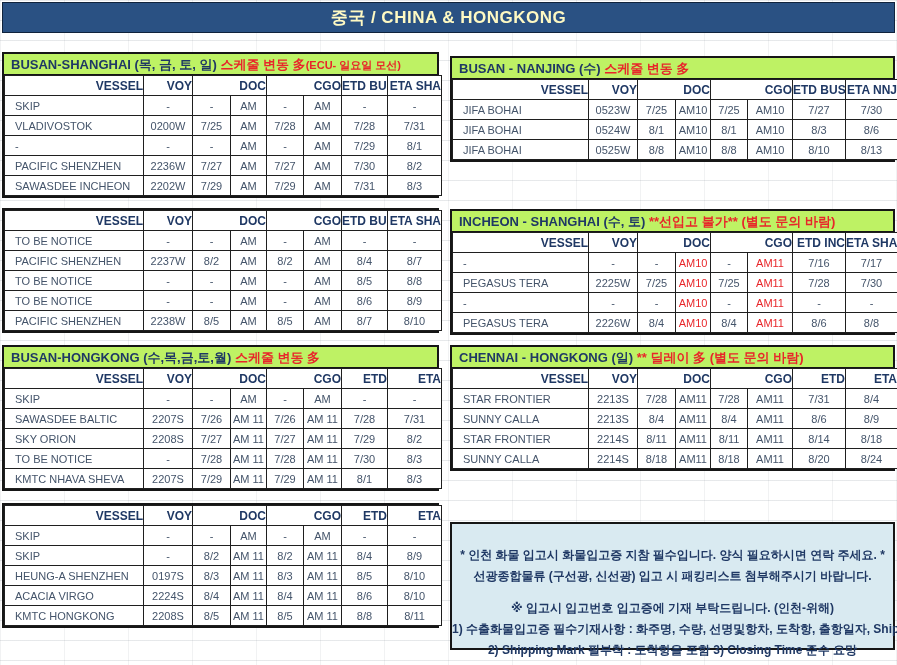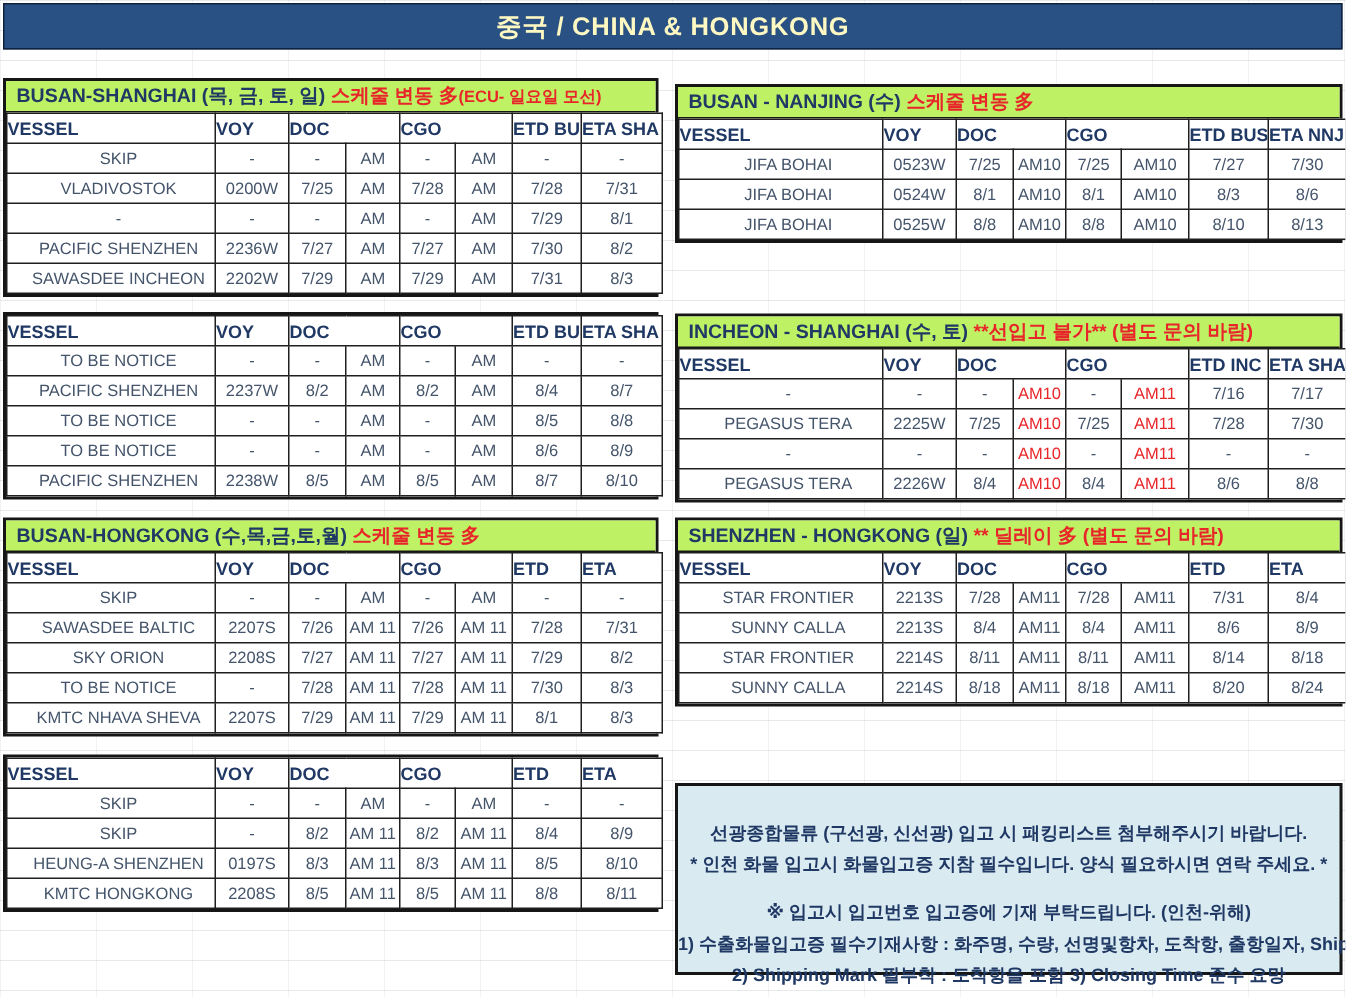--- a/index.html
+++ b/index.html
@@ -29,29 +29,29 @@
     border-bottom:1px solid #161616;
     padding:0 0 0 7px;white-space:nowrap;overflow:hidden;
   }
   .tbar .tmain{color:#1f3864;font-size:13px;font-weight:bold;}
   .tbar .tred{color:#e8262a;font-size:13px;font-weight:bold;}
   .tbar .tred-small{color:#e8262a;font-size:11px;font-weight:bold;}
 
   table.stbl{border-collapse:collapse;width:100%;table-layout:fixed;background:#fff;}
   table.stbl th{
     height:19px;border:1px solid #1f1f1f;
-    color:#1f3864;font-size:12px;font-weight:bold;text-align:left;
+    color:#1f3864;font-size:12px;font-weight:bold;text-align:right;
     padding:0;overflow:hidden;white-space:nowrap;
   }
   table.stbl td{
     height:19px;border:1px solid #1f1f1f;
     color:#44546a;font-size:11px;text-align:center;
     padding:0;overflow:hidden;white-space:nowrap;
   }
-  table.stbl td.vessel{text-align:center;padding-left:10px;}
+  table.stbl td.vessel{text-align:left;padding-left:10px;}
   table.stbl td.sub{border-left:1px solid #bdbdbd;}
   table.stbl td.redtime{color:#e8262a;}
 
   .notice{
     position:absolute;left:450px;top:522px;width:445px;height:128px;
     background:#d9eaf1;border:2px solid #161616;box-sizing:border-box;
     color:#1f3864;font-size:12px;font-weight:bold;text-align:center;
     padding-top:21px;
   }
   .notice-line{line-height:21px;white-space:nowrap;}
@@ -342,20 +342,30 @@
             <td class="vessel">HEUNG-A SHENZHEN</td>
             <td>0197S</td>
             <td>8/3</td>
             <td class="sub">AM 11</td>
             <td>8/3</td>
             <td class="sub">AM 11</td>
             <td>8/5</td>
             <td>8/10</td>
           </tr>
           <tr>
+            <td class="vessel">ACACIA VIRGO</td>
+            <td>2224S</td>
+            <td>8/4</td>
+            <td class="sub">AM 11</td>
+            <td>8/4</td>
+            <td class="sub">AM 11</td>
+            <td>8/6</td>
+            <td>8/10</td>
+          </tr>
+          <tr>
             <td class="vessel">KMTC HONGKONG</td>
             <td>2208S</td>
             <td>8/5</td>
             <td class="sub">AM 11</td>
             <td>8/5</td>
             <td class="sub">AM 11</td>
             <td>8/8</td>
             <td>8/11</td>
           </tr>
         </tbody>
@@ -480,21 +490,21 @@
             <td class="sub redtime">AM10</td>
             <td>8/4</td>
             <td class="sub redtime">AM11</td>
             <td>8/6</td>
             <td>8/8</td>
           </tr>
         </tbody>
       </table>
     </div>
   <div class="tblhost col-right pos-g">
-      <div class="tbar"><span class="tmain">SHENZHEN - HONGKONG (일) </span><span class="tred">** 딜레이 多 (별도 문의 바람)</span></div>
+      <div class="tbar"><span class="tmain">CHENNAI - HONGKONG (일) </span><span class="tred">** 딜레이 多 (별도 문의 바람)</span></div>
       <table class="stbl">
         <colgroup>
           <col style="width: 136px;">
           <col style="width: 49px;">
           <col style="width: 38px;">
           <col style="width: 35px;">
           <col style="width: 37px;">
           <col style="width: 45px;">
           <col style="width: 53px;">
           <col style="width: 52px;">
@@ -548,20 +558,20 @@
             <td>8/18</td>
             <td class="sub">AM11</td>
             <td>8/20</td>
             <td>8/24</td>
           </tr>
         </tbody>
       </table>
     </div>
 
   <div class="notice" id="noticeHost">
+      <div class="notice-line">* 인천 화물 입고시 화물입고증 지참 필수입니다. 양식 필요하시면 연락 주세요. *</div>
       <div class="notice-line">선광종합물류 (구선광, 신선광) 입고 시 패킹리스트 첨부해주시기 바랍니다.</div>
-      <div class="notice-line">* 인천 화물 입고시 화물입고증 지참 필수입니다. 양식 필요하시면 연락 주세요. *</div>
       <div class="notice-gap"></div>
       <div class="notice-line">※ 입고시 입고번호 입고증에 기재 부탁드립니다. (인천-위해)</div>
       <div class="notice-line">1) 수출화물입고증 필수기재사항 : 화주명, 수량, 선명및항차, 도착항, 출항일자, Shipping Mark</div>
       <div class="notice-line">2) Shipping Mark 필부착 : 도착항을 포함   3) Closing Time 준수 요망</div>
     </div>
 </div>
 
 </body></html>

